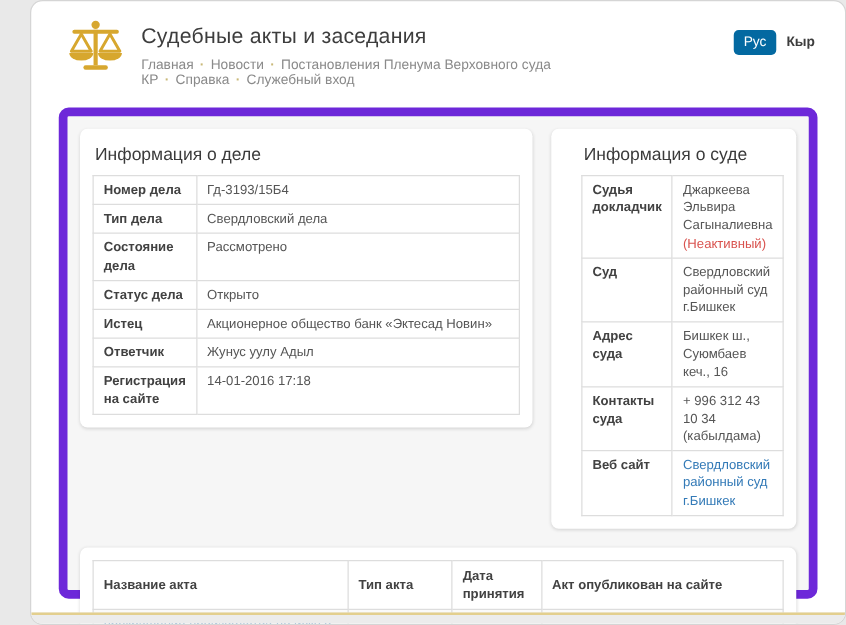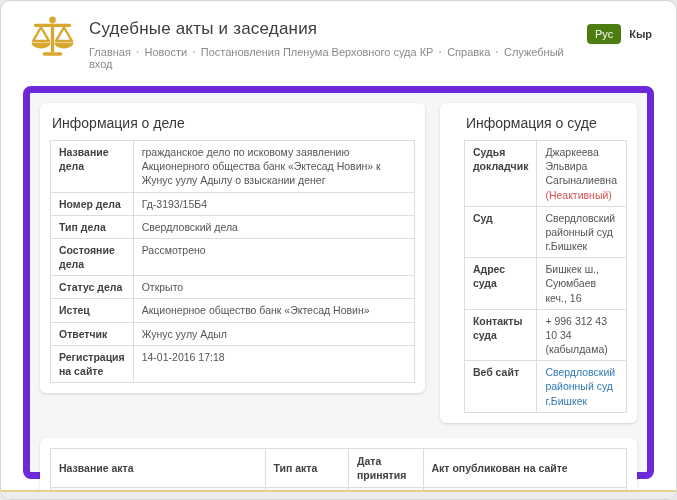--- a/index.html
+++ b/index.html
@@ -9,33 +9,34 @@
     background:#e9e9e9;
     position:relative;
     overflow:hidden;
   }
   .window {
     position:absolute; inset:0;
     background:#ffffff;
     border:1px solid #d5d5d5;
     border-radius:10px;
     overflow:hidden;
+    margin-left:24px;
   }
 
   
   .header { display:flex; align-items:flex-start; padding:14px 24px 0 28px; }
   .logo { width:47px; height:47px; flex:0 0 auto; margin-right:13px; }
   .title-block { flex:1 1 auto; padding-top:4px; }
   .page-title { font-size:17px; font-weight:500; color:#3d3d3d; letter-spacing:.2px; }
   .main-nav { margin-top:7px; font-size:11px; color:#8a8a8a; }
   .main-nav a { color:#8a8a8a; text-decoration:none; cursor:pointer; }
   .main-nav .sep { color:#c9b878; margin:0 5px; font-weight:bold; }
   .lang-switch { display:flex; align-items:center; gap:8px; padding-top:9px; }
   .lang-active {
-    background:#4d7c0f; color:#fff; font-size:11px;
+    background:#0369a1; color:#fff; font-size:11px;
     padding:4px 8px; border-radius:4px; cursor:pointer;
   }
   .lang-inactive { color:#3d3d3d; font-size:11px; font-weight:bold; cursor:pointer; }
 
   
   .container {
     position:absolute; left:22px; right:22px; top:85px; bottom:20px;
     background:#f6f6f6; border:7px solid #6d28d9; border-radius:8px;
     padding:10px;
   }
@@ -122,24 +123,20 @@
     </div>
   </div>
 
   <div class="container">
     <div class="cards-row">
 
       <div class="card case-card">
         <div class="card-title">Информация о деле</div>
         <table class="kv">
           <tbody id="case-rows">
-              <tr>
-                <th>Название дела</th>
-                <td>гражданское дело по исковому заявлению Акционерного общества банк «Эктесад Новин» к Жунус уулу Адылу о взыскании денег</td>
-              </tr>
               <tr>
                 <th>Номер дела</th>
                 <td>Гд-3193/15Б4</td>
               </tr>
               <tr>
                 <th>Тип дела</th>
                 <td>Свердловский дела</td>
               </tr>
               <tr>
                 <th>Состояние дела</th>

